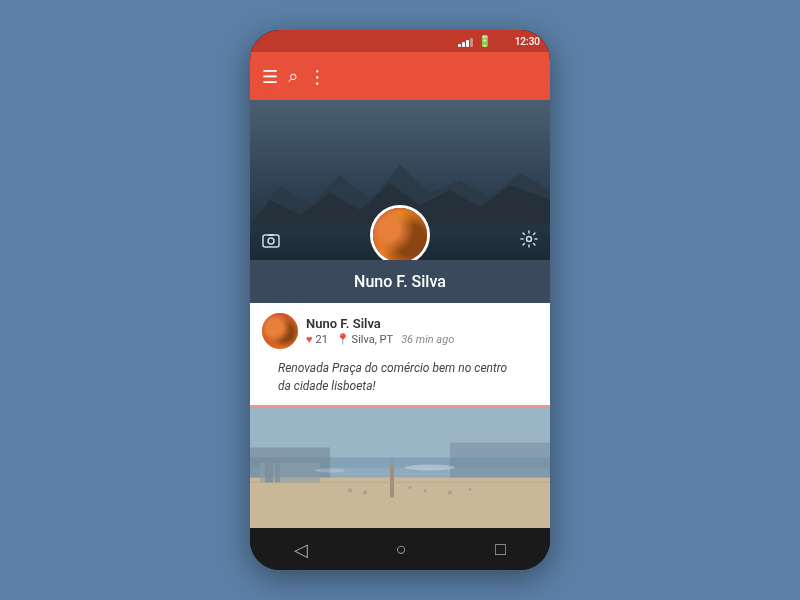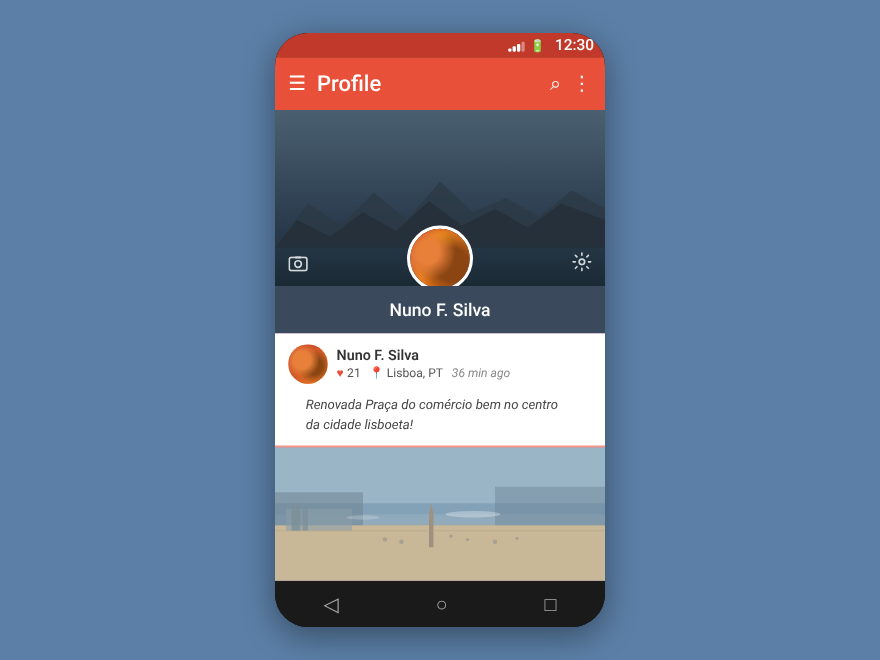--- a/index.html
+++ b/index.html
@@ -41,23 +41,23 @@
       gap: 1px;
       height: 12px;
     }
     .signal-bar {
       background: #fff;
       width: 3px;
       border-radius: 1px;
     }
     .status-bar-time {
       color: #fff;
-      font-size: 14px;
+      font-size: 10px;
       font-weight: 500;
-      margin-left: 4px;
+      margin-left: 18px;
     }
     .battery-icon {
       color: #fff;
       font-size: 11px;
     }
 
     
     .app-bar {
       background: #e8503a;
       height: 48px;
@@ -343,21 +343,20 @@
       <div class="signal-bar" style="height:5px"></div>
       <div class="signal-bar" style="height:7px"></div>
       <div class="signal-bar" style="height:9px; opacity:0.4"></div>
     </div>
     <span class="battery-icon">🔋</span>
     <span class="status-bar-time">12:30</span>
   </div>
 
   <div class="app-bar">
     <span class="app-bar-menu">☰</span>
-    <span class="app-bar-title">Profile</span>
     <span class="app-bar-icon">⌕</span>
     <span class="app-bar-icon">⋮</span>
   </div>
 
   <div class="content">
 
     <div class="profile-header">
       <div class="cover-photo">
 
         <svg class="mountain-svg" viewBox="0 0 300 70" preserveAspectRatio="none">
@@ -399,21 +398,21 @@
         </div>
         <div class="post-meta">
           <div class="post-author">Nuno F. Silva</div>
           <div class="post-info">
             <div class="post-likes">
               <span class="heart-icon">♥</span>
               <span>21</span>
             </div>
             <div class="post-location">
               <span class="location-icon">📍</span>
-              <span>Lisboa, PT</span>
+              <span>Silva, PT</span>
             </div>
             <div class="post-time">36 min ago</div>
           </div>
         </div>
       </div>
       <div class="post-text">Renovada Praça do comércio bem no centro da cidade lisboeta!</div>
       <div class="post-divider"></div>
     </div>
 
     <div class="post-image">

